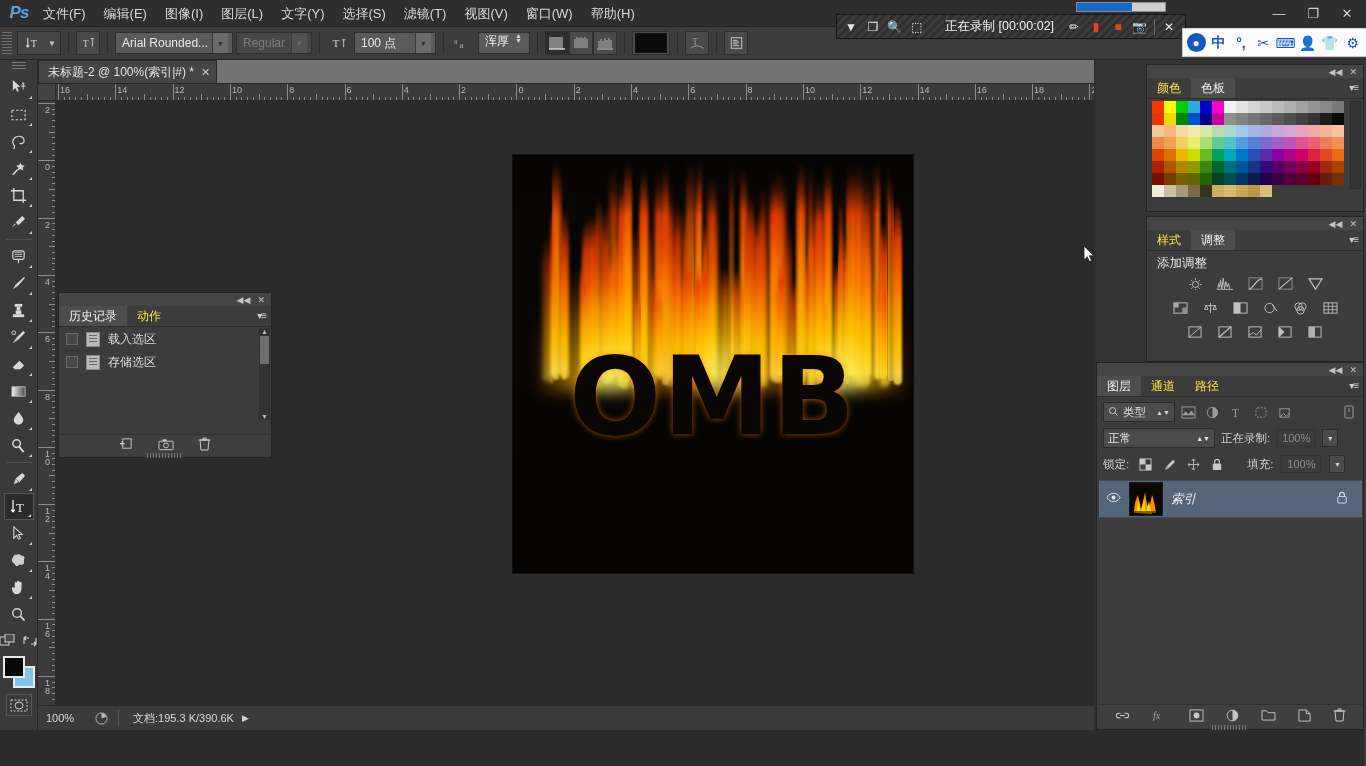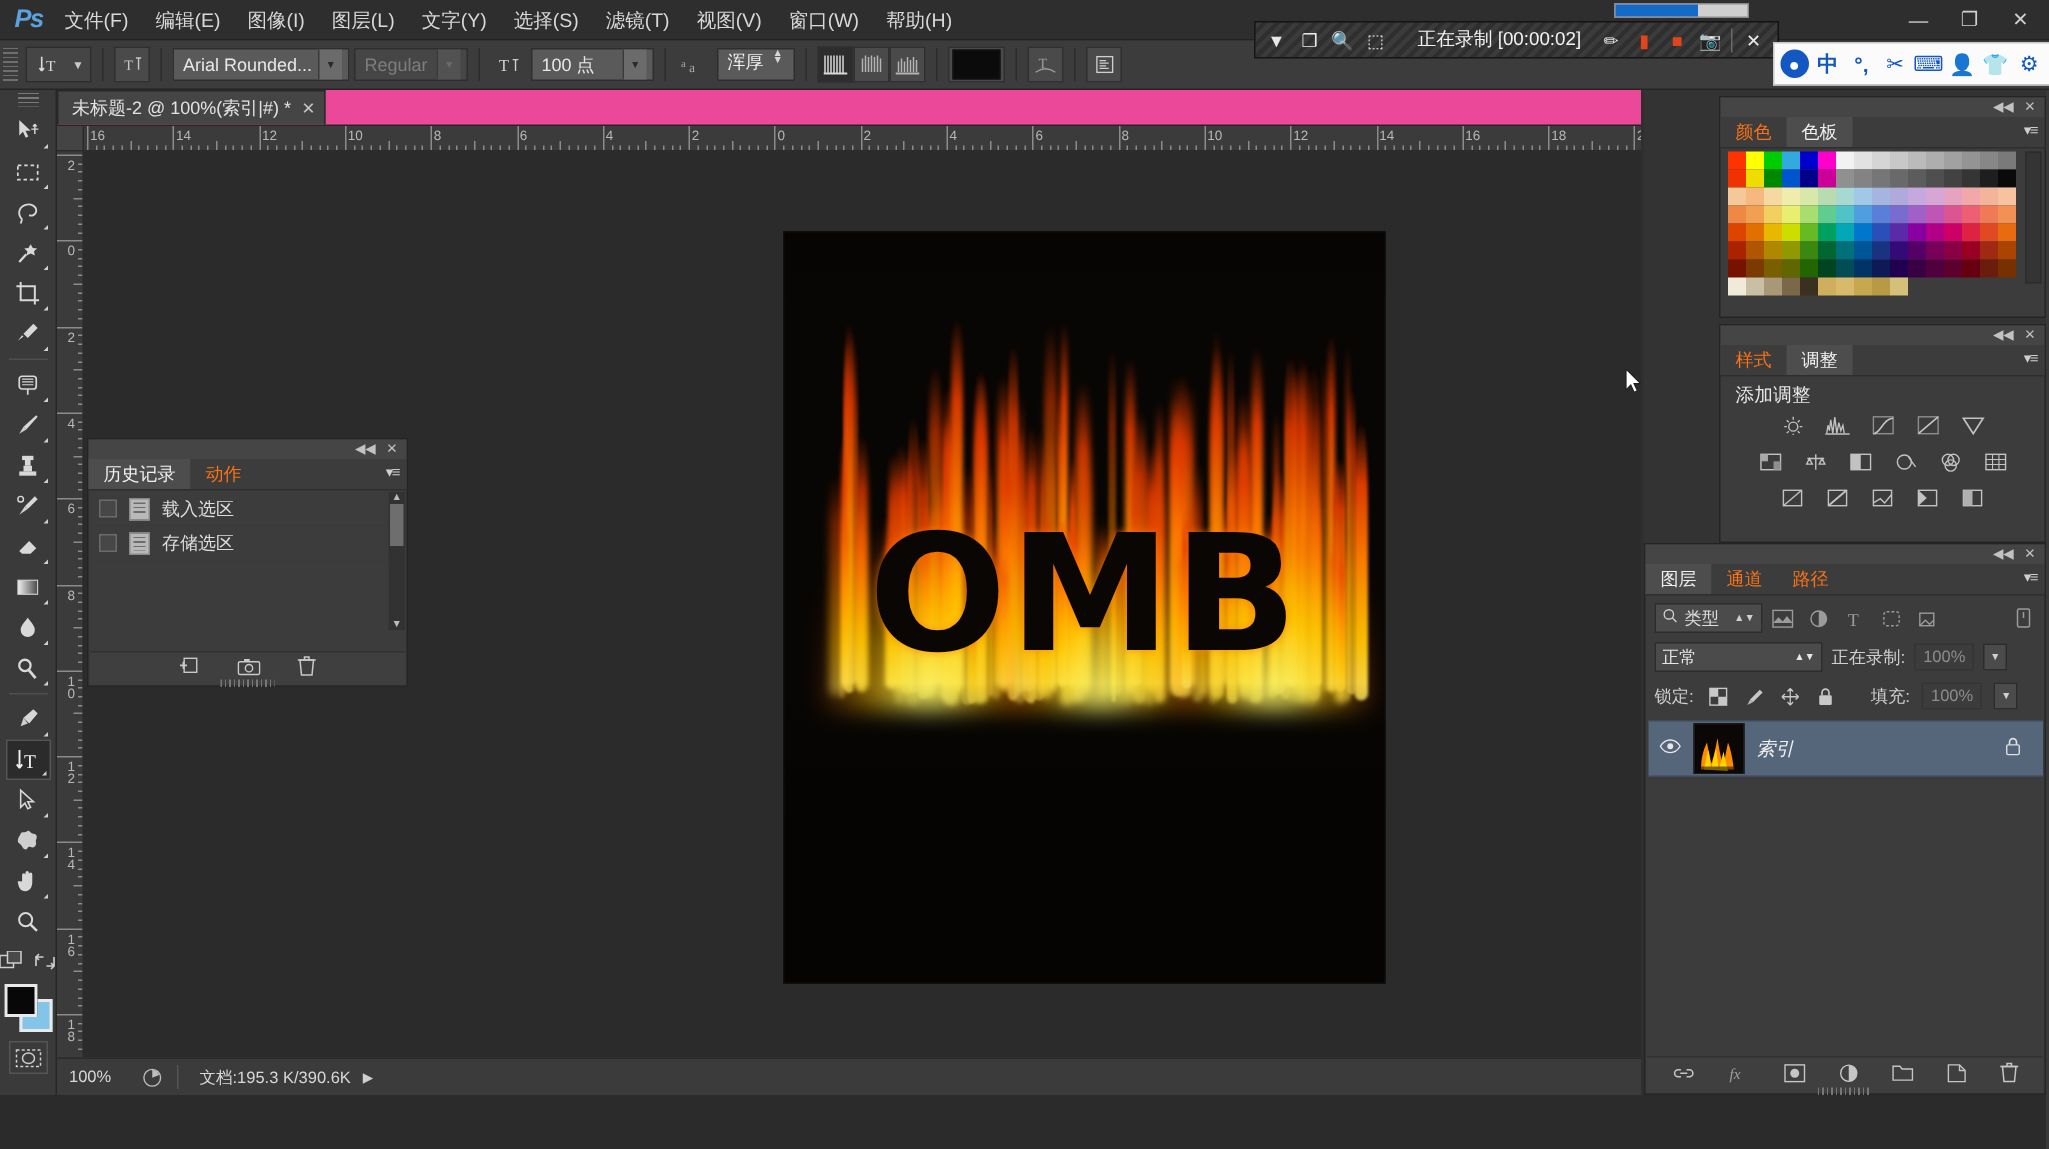--- a/index.html
+++ b/index.html
@@ -127,21 +127,21 @@
   .tool-sep { width: 26px; height: 1px; background: #4f4f4f; margin: 3px 0; }
   .swatches { position: relative; width: 32px; height: 32px; margin-top: 5px; }
   .sw-fg { position:absolute; top:0; left:0; width:22px; height:22px; background:#080808; border:2px solid #e9e9e9; }
   .sw-bg { position:absolute; bottom:0; right:0; width:22px; height:22px; background:#83c5e8; border:2px solid #e9e9e9; }
   .qmask { width:26px; height:22px; display:flex;align-items:center;justify-content:center; margin-top:6px;
     border:1px solid #555; color:#cfcfcf; font-size:11px; }
 
   
   .doctabs {
     position: absolute; top: 60px; left: 38px; width: 1056px; height: 24px;
-    background: #ec4899; border-bottom: 1px solid #262626; display:flex; align-items:flex-end;
+    background: #737373; border-bottom: 1px solid #262626; display:flex; align-items:flex-end;
   }
   .doctab {
     height: 23px; background: #454545; border: 1px solid #292929; border-bottom: none;
     display:flex; align-items:center; padding: 0 6px 0 9px; gap: 7px; font-size: 12px; color:#e2e2e2;
   }
   .doctab .x { font-size: 11px; color:#c5c5c5; }
 
   
   .ruler-corner { position:absolute; top:84px; left:38px; width:18px; height:17px; background:#444; border-right:1px solid #2a2a2a; border-bottom:1px solid #2a2a2a;}
   .ruler-h {
@@ -156,21 +156,21 @@
   .rh-num { position:absolute; top:1px; font-size:9px; color:#b8b8b8; padding-left:2px;text-align:right; }
   .rv-tick { position:absolute; right:0; height:1px; background:#8b8b8b; }
   .rv-num { position:absolute; right:4px; font-size:9px; color:#b8b8b8; width:7px; text-align:center; line-height:8px;}
 
   
   .canvasarea {
     position: absolute; top: 101px; left: 56px; width: 1038px; height: 604px;
     background: #2b2b2b;
   }
   .artboard {
-    position: absolute; left: 466px; top: 53px; width: 402px; height: 502px;
+    position: absolute; left: 456px; top: 53px; width: 402px; height: 420px;
     background: #0a0805; border: 1px solid #101010;
     overflow: hidden;
   }
   .fire-bg { position:absolute; inset:0; background:#080604; }
   .flame {
     position: absolute; bottom: 190px; border-radius: 45% 45% 6px 6px;
     filter: blur(1px);
   }
   .omb-text {
     position: absolute; left: 0; width: 100%; top: 188px; text-align: center;
@@ -190,21 +190,21 @@
   .sb-div { width:1px; height:16px; background:#555; margin:0 6px; }
   .sb-doc { padding: 0 8px; }
   .sb-arrow { font-size:9px; color:#cfcfcf; }
   .app-bottom { position:absolute; top:730px; left:0; width:1366px; height:36px; background:#2b2b2b; }
 
   
   .panel { position: absolute; background: #3c3c3c; border: 1px solid #242424; }
   .panel-topbar { height: 13px; background: #454545; display:flex; justify-content:flex-end; align-items:center; gap:7px; padding-right:6px; }
   .panel-topbar .tb-ico { font-size:9px; color:#c2c2c2; }
   .panel-tabs { height: 21px; background: #3c3c3c; display:flex; align-items:stretch; border-bottom:1px solid #2e2e2e; position:relative;}
-  .ptab { padding: 0 10px; display:flex; align-items:center; font-size:12px; color:#f97316; background:#3c3c3c; }
+  .ptab { padding: 0 10px; display:flex; align-items:center; font-size:12px; color:#fde047; background:#3c3c3c; }
   .ptab.active { background: #4d4d4d; color:#f0f0f0; }
   .pmenu { position:absolute; right:5px; top:4px; font-size:10px; color:#cfcfcf; letter-spacing:-1px;}
 
   
   #history { left: 58px; top: 292px; width: 214px; height: 166px; }
   .hist-list { position:absolute; top:35px; left:1px; width: 203px; }
   .hist-row { height: 23px; display:flex; align-items:center; padding-left: 6px; gap:8px; border-bottom:1px solid #3a3a3a; }
   .hist-row.first { height: 30px; background:#4a4a4a; }
   .hist-row.first .h-label { font-size:12px; color:#f0f0f0;}
   .hist-thumb { width: 26px; height: 22px; background: #f2f2f2; border:1px solid #8d8d8d; }

